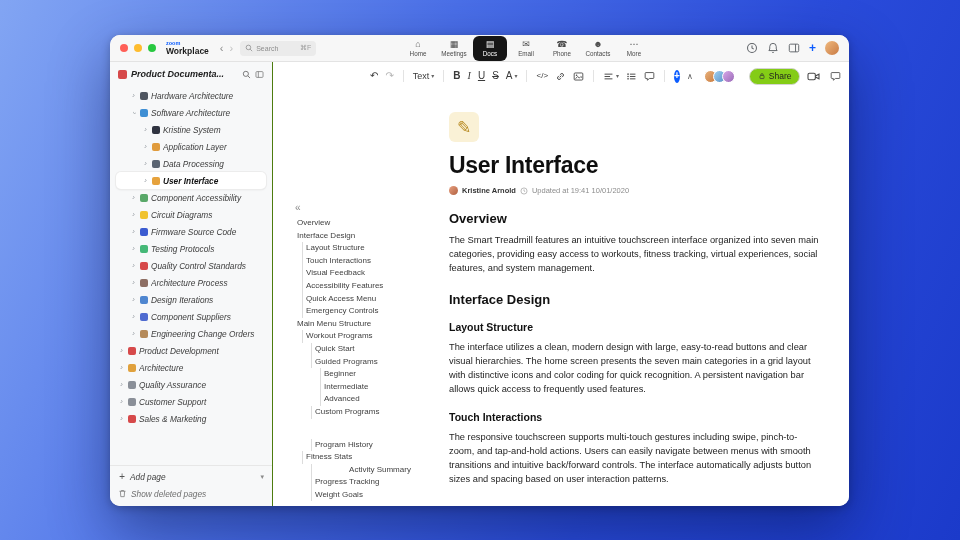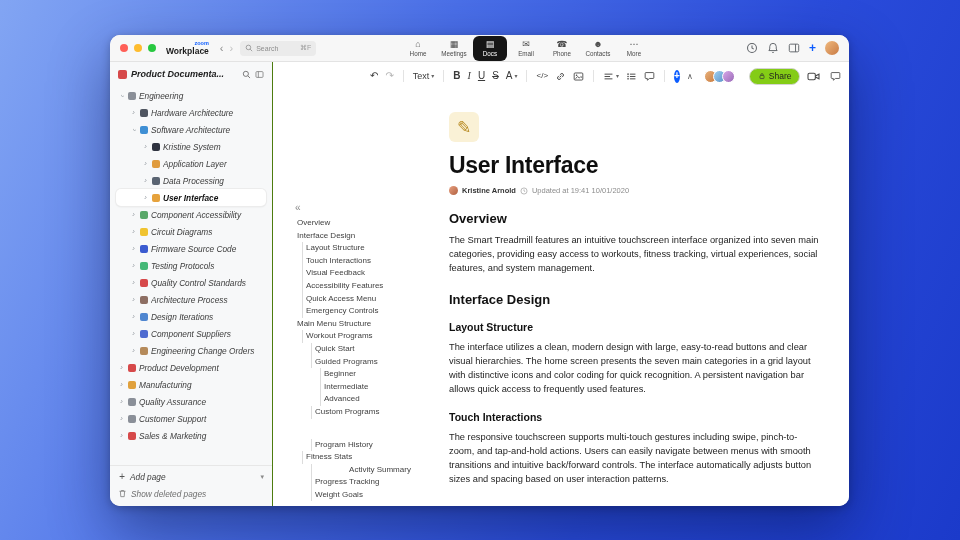--- a/index.html
+++ b/index.html
@@ -6,21 +6,21 @@
   *{box-sizing:border-box;margin:0;padding:0;}
   html,body{width:960px;height:540px;overflow:hidden;}
   body{font-family:"Liberation Sans","DejaVu Sans",sans-serif;}
   .stage{position:relative;width:960px;height:540px;
     background:linear-gradient(115deg,#82a5f3 0%,#4a6fe8 38%,#2a4cdb 68%,#1b3aca 100%);}
   .window{position:absolute;left:110px;top:35px;width:739px;height:471px;background:#fff;
     border-radius:10px;box-shadow:0 24px 60px rgba(0,10,60,.45),0 2px 8px rgba(0,0,0,.25);
     overflow:hidden;display:flex;flex-direction:column;}
   
   .titlebar{height:27px;flex:0 0 27px;background:#f7f7f7;border-bottom:1px solid #e3e3e3;
-    display:flex;align-items:center;padding:0 10px;position:relative;text-align:right;}
+    display:flex;align-items:center;padding:0 10px;position:relative;}
   .tl{width:8px;height:8px;border-radius:50%;margin-right:6px;}
   .tl.r{background:#ff5f57}.tl.y{background:#febc2e}.tl.g{background:#28c840}
   .brand{display:flex;flex-direction:column;line-height:1;margin:0 8px 0 4px;}
   .brand .z{color:#0b5cff;font-size:5.5px;font-weight:700;}
   .brand .w{font-size:8.5px;font-weight:700;color:#1c1c1c;}
   .navarrow{font-size:11px;color:#8a8a8a;padding:0 3px;line-height:1;}
   .navarrow.dim{color:#c0c0c0;}
   .searchbox{width:76px;height:15px;margin-left:4px;background:#ebebeb;border-radius:4px;
     display:flex;align-items:center;gap:3px;padding:0 5px;font-size:7px;color:#8e8e8e;}
   .searchbox .sc{margin-left:auto;color:#9c9c9c;}
@@ -182,25 +182,20 @@
           </span>
           <span class="sb-hicon">
             <svg width="9" height="9" viewBox="0 0 14 14">
                 <rect x="1.5" y="2.5" width="11" height="9" rx="1.5" fill="none" stroke="#6f6f6f" stroke-width="1.1"></rect>
                 <line x1="5.2" y1="2.5" x2="5.2" y2="11.5" stroke="#6f6f6f" stroke-width="1.1"></line>
               </svg>
           </span>
         </div>
         <div class="tree">
 
-        <div class="trow open" style="padding-left: 2px;">
-              <span class="chev">›</span>
-              <span class="swatch" style="background: rgb(138, 143, 152);"></span>
-              <span class="tlabel">Engineering</span>
-            </div>
             <div class="trow" style="padding-left: 14px;">
               <span class="chev">›</span>
               <span class="swatch" style="background: rgb(79, 85, 96);"></span>
               <span class="tlabel">Hardware Architecture</span>
             </div>
             <div class="trow open" style="padding-left: 14px;">
               <span class="chev">›</span>
               <span class="swatch" style="background: rgb(63, 143, 212);"></span>
               <span class="tlabel">Software Architecture</span>
             </div>
@@ -270,21 +265,21 @@
               <span class="tlabel">Engineering Change Orders</span>
             </div>
             <div class="trow" style="padding-left: 2px;">
               <span class="chev">›</span>
               <span class="swatch" style="background: rgb(214, 73, 74);"></span>
               <span class="tlabel">Product Development</span>
             </div>
             <div class="trow" style="padding-left: 2px;">
               <span class="chev">›</span>
               <span class="swatch" style="background: rgb(224, 161, 61);"></span>
-              <span class="tlabel">Manufacturing</span>
+              <span class="tlabel">Architecture</span>
             </div>
             <div class="trow" style="padding-left: 2px;">
               <span class="chev">›</span>
               <span class="swatch" style="background: rgb(138, 143, 152);"></span>
               <span class="tlabel">Quality Assurance</span>
             </div>
             <div class="trow" style="padding-left: 2px;">
               <span class="chev">›</span>
               <span class="swatch" style="background: rgb(138, 143, 152);"></span>
               <span class="tlabel">Customer Support</span>

